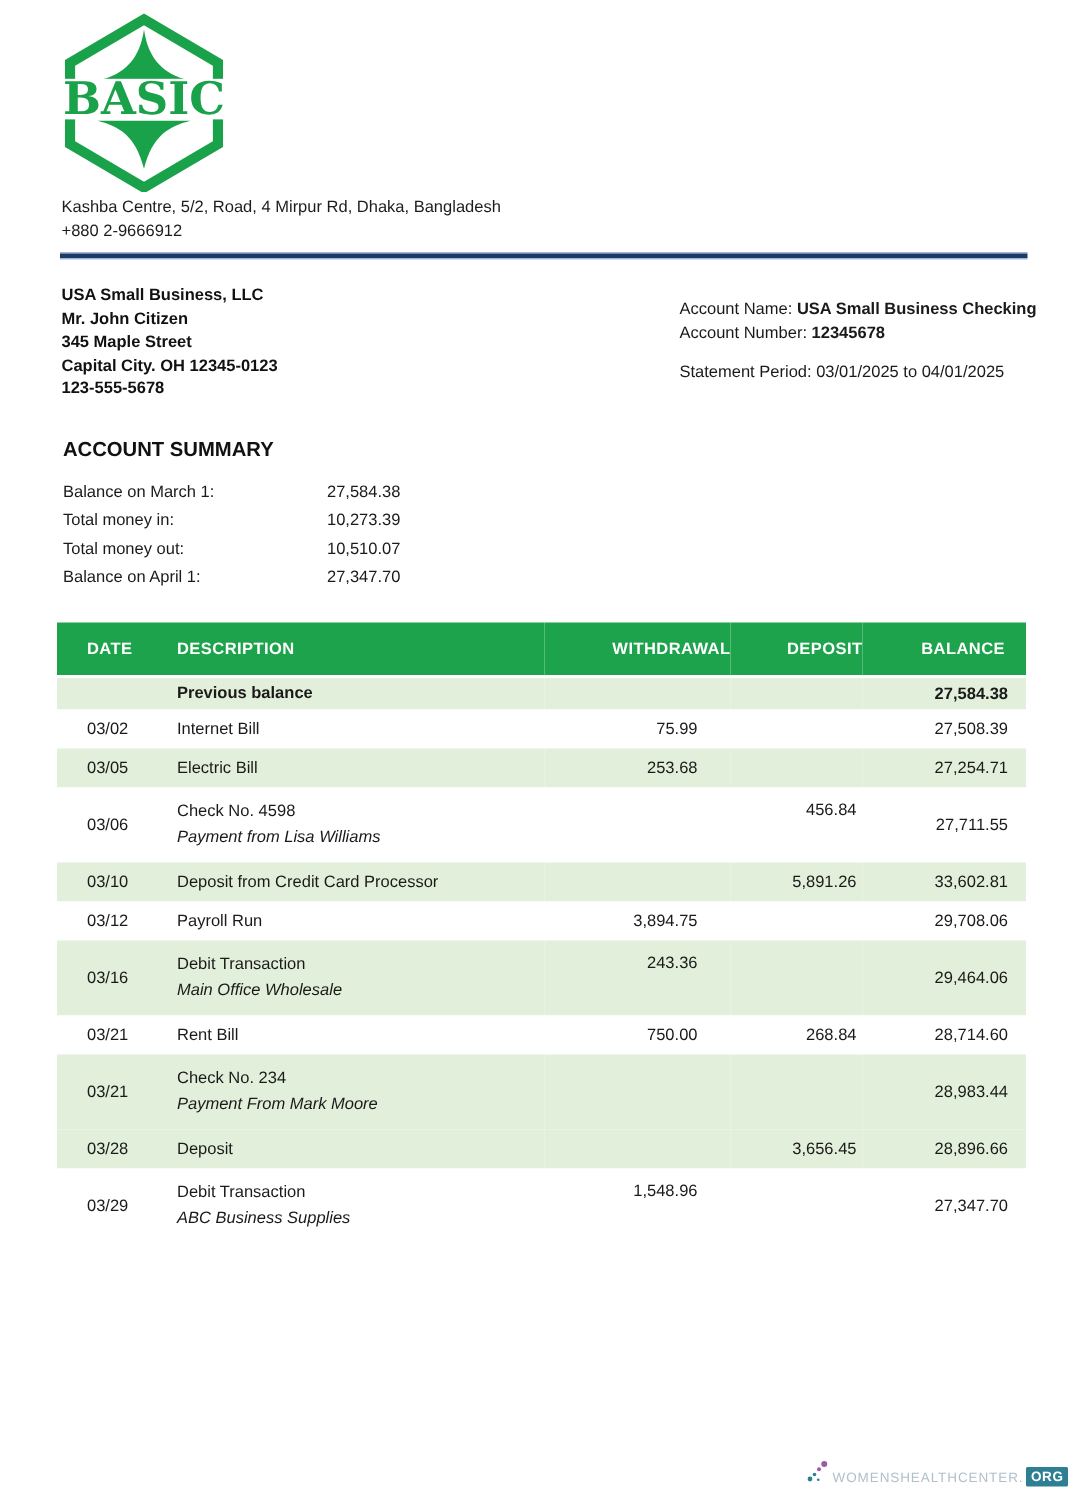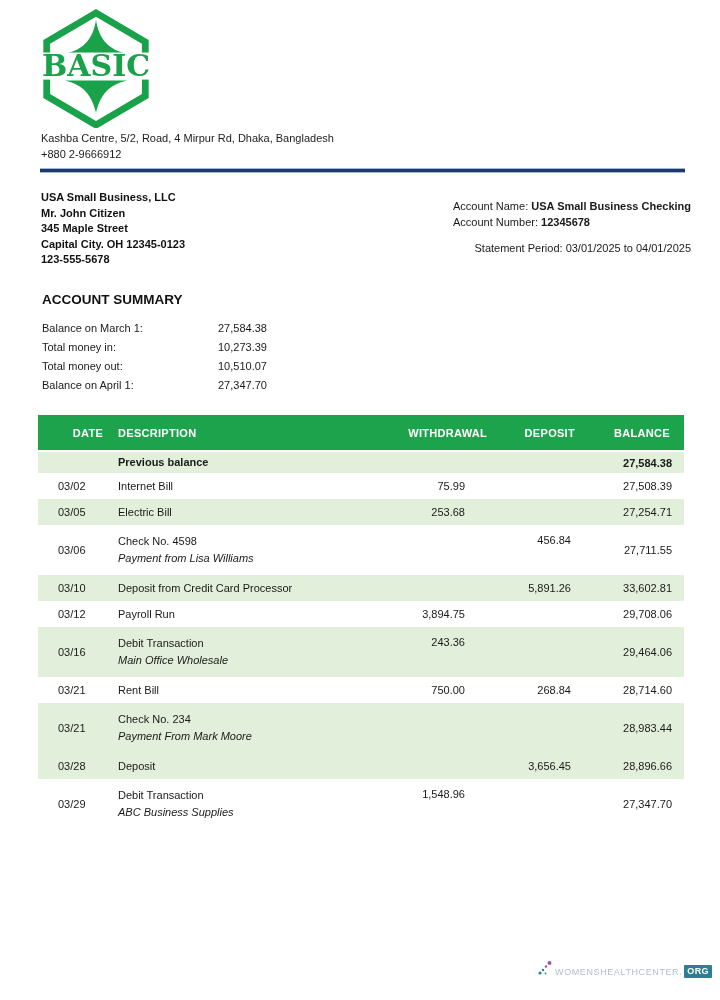--- a/index.html
+++ b/index.html
@@ -17,60 +17,60 @@
   .divider { position:absolute; left:40px; top:168px; width:645px; height:5px;
              border-top:1px solid #9cb7e2; border-bottom:1px solid #9cb7e2; }
   .divider i { display:block; height:3px; background:#1f3864; }
 
   
   .customer { position:absolute; left:41px; top:190px; font-size:11px; font-weight:bold; line-height:15.5px; color:#111; }
 
   
   .acct-info { position:absolute; left:453px; top:198px; font-size:11px; line-height:16px; color:#1a1a1a; }
   .acct-info .val { font-weight:bold; }
-  .acct-info .period { margin-top:10px;text-align:right; }
+  .acct-info .period { margin-top:10px; }
 
   
   .summary-title { position:absolute; left:42px; top:292px; font-size:13.5px; font-weight:bold; color:#111; }
   .summary { position:absolute; left:42px; top:318px; font-size:11px; color:#1a1a1a; }
   .summary .srow { display:flex; height:19px; align-items:center; }
   .summary .slabel { width:176px; }
   .summary .sval  { width:100px; }
 
   
   .tx { position:absolute; left:38px; top:415px; width:646px; border-collapse:collapse; table-layout:fixed; font-size:11px; }
   .tx col.c-date  { width:80px; }
   .tx col.c-desc  { width:245px; }
   .tx col.c-wd    { width:124px; }
   .tx col.c-dep   { width:88px; }
   .tx col.c-bal   { width:109px; }
   .tx th { background:#1ea34d; color:#ffffff; font-size:11px; font-weight:bold; letter-spacing:.3px;
            height:36px; vertical-align:middle; border-bottom:2px solid #fff; }
-  .tx th.h-date { text-align:center; padding-left:20px; }
+  .tx th.h-date { text-align:left; padding-left:20px; }
   .tx th.h-desc { text-align:left; }
   .tx th.h-wd   { text-align:right; }
   .tx th.h-dep  { text-align:right; }
   .tx th.h-bal  { text-align:right; padding-right:14px; }
   .tx td { height:26px; vertical-align:middle; background:#fff; }
   .tx tr.alt td { background:#e2efda; }
   .tx td.date { padding-left:20px; }
   .tx td.desc { line-height:17px; }
   .tx td.wd   { text-align:right; padding-right:22px; }
   .tx td.dep  { text-align:right; padding-right:4px; }
   .tx td.bal  { text-align:right; padding-right:12px; }
   .tx tr.prev td { height:22px; font-weight:bold; background:#e2efda; }
   .tx tr.dbl td { height:50px; }
   .tx tr.dbl td.wd, .tx tr.dbl td.dep { vertical-align:top; padding-top:9px; }
   .tx .desc-detail { font-style:italic; }
   .tx .desc-detail:empty, .tx .desc-main:empty { display:none; }
   .tx tr.spacer td { height:4px; background:#fff; }
   .tx tr.ending td { height:28px; background:#1ea34d; color:#0d0d0d; font-weight:bold; }
 
   
-  .watermark { position:absolute; right:8px; bottom:22px; display:flex; align-items:center;text-align:center; }
+  .watermark { position:absolute; right:8px; bottom:9px; display:flex; align-items:center;text-align:center; }
   .wm-dots { margin-right:2px; margin-top:-6px; }
   .wm-site { font-size:9px; letter-spacing:.6px; color:#b0bfca; }
   .wm-org { font-size:9px; font-weight:bold; color:#ffffff; background:#2d7f93; padding:1px 3px 2px 3px; margin-left:2px; border-radius:1px; letter-spacing:.4px; }
 </style>
 </head>
 <body>
 
 <div class="page">
 
   <svg class="logo" viewBox="0 0 120 124" aria-hidden="true">

